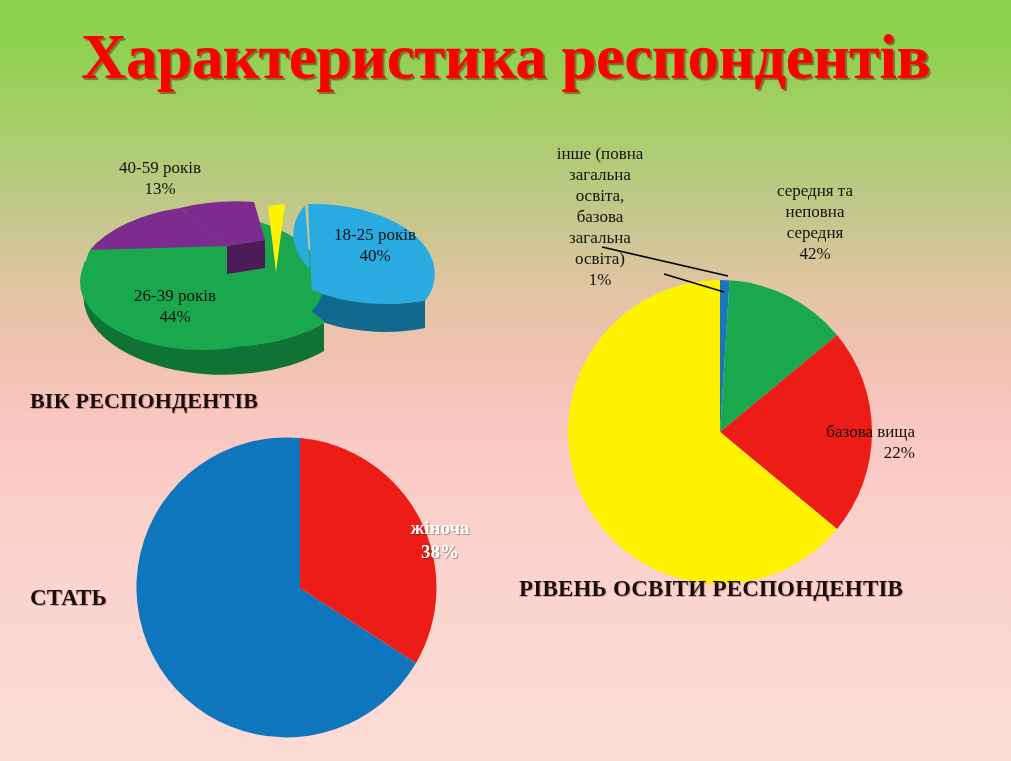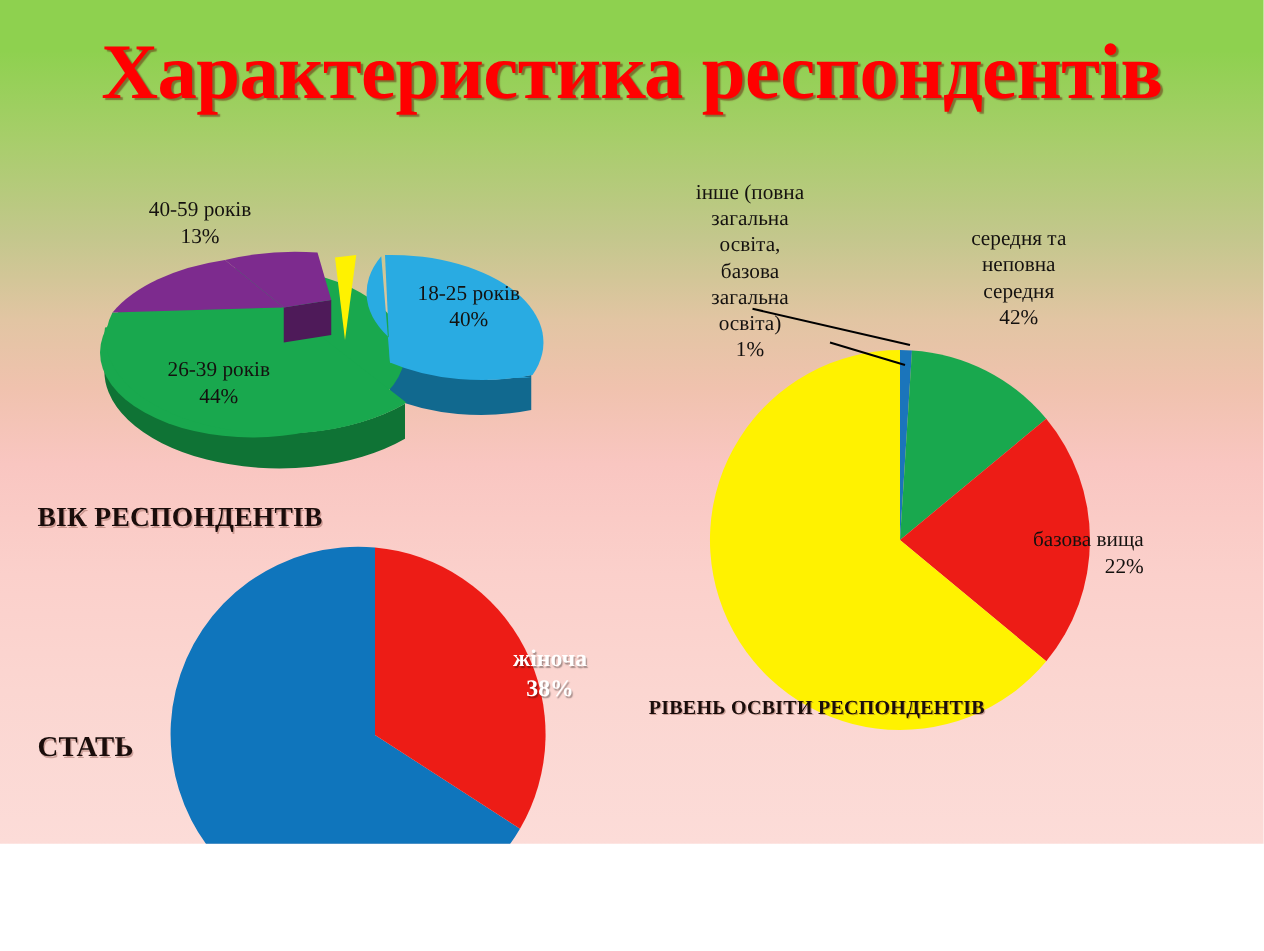--- a/index.html
+++ b/index.html
@@ -10,21 +10,21 @@
   body {
     width: 1011px;
     height: 761px;
     overflow: hidden;
     font-family: "Liberation Serif", "DejaVu Serif", serif;
   }
 
   #slide {
     position: relative;
     width: 1011px;
-    height: 675px;
+    height: 761px;
     background: linear-gradient(to bottom,
         #8ed14f 0%,
         #8ed14f 6%,
         #a6ce69 16%,
         #c3c78c 28%,
         #e2c5a3 38%,
         #f0c2ae 46%,
         #f9c6c1 55%,
         #fbd0cb 68%,
         #fbd6d1 82%,
@@ -53,23 +53,23 @@
   .section-caption {
     position: absolute;
     color: #1a0d0b;
     font-family: "Liberation Serif", "DejaVu Serif", serif;
     font-weight: bold;
     font-size: 22px;
     letter-spacing: 0.2px;
     white-space: nowrap;
     text-shadow: 1px 1px 0 rgba(120, 60, 50, 0.35);
   }
-  #caption-age      { left: 30px;  top: 401px; }
+  #caption-age      { left: 30px;  top: 388px; }
   #caption-gender   { left: 30px;  top: 585px; font-size: 23px; }
-  #caption-education{ left: 519px; top: 558px; font-size: 16px; }
+  #caption-education{ left: 519px; top: 576px; font-size: 23px; }
 
   
   .pie-label {
     position: absolute;
     text-align: center;
     font-family: "Liberation Serif", "DejaVu Serif", serif;
     color: #14110f;
     font-size: 17px;
     line-height: 21px;
     white-space: pre-line;

